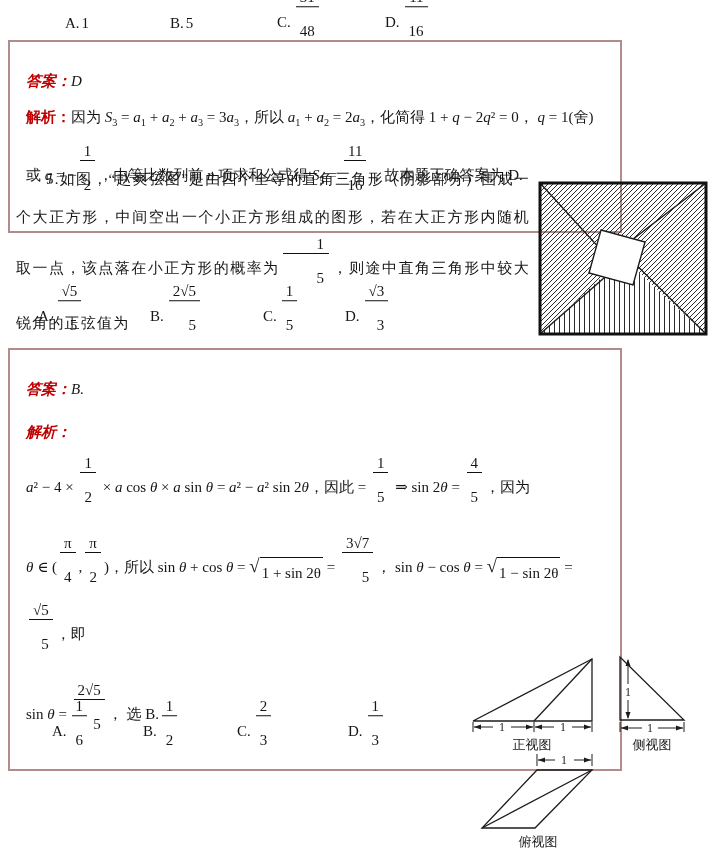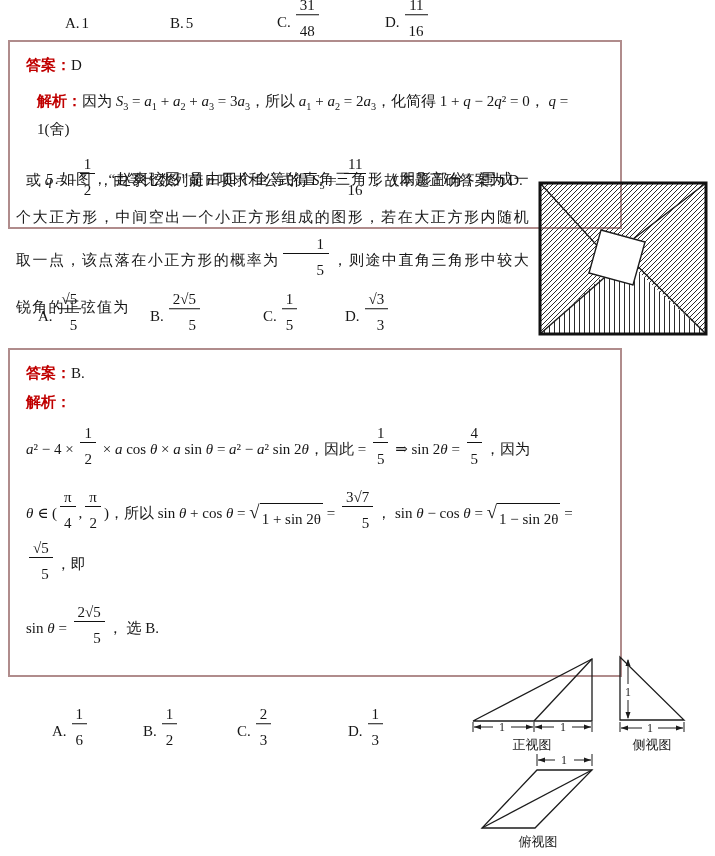--- a/index.html
+++ b/index.html
@@ -1,27 +1,27 @@
 <!DOCTYPE html>
 <html><head>
 <meta charset="utf-8">
 <style>
   html,body{margin:0;padding:0;background:#ffffff;}
   .page{position:relative;width:715px;height:856px;background:#fff;overflow:hidden;
         font-family:"Liberation Serif","DejaVu Serif",serif;color:#161616;font-size:15px;}
   .red{color:#c00000;font-weight:bold;}
   .ansbox{position:absolute;left:8px;width:614px;box-sizing:border-box;
           border:2px solid #b08c8c;background:#fff;padding:8px 16px;}
-  .ansline{margin:4px 0 6px 0;line-height:1.5;}
-  .mline{margin:10px 11px;line-height:1.9;}
+  .ansline{margin:20px 0 6px 0;line-height:1.5;font-style:italic;}
+  .mline{margin:10px 0;line-height:1.9;}
   .mline-tall{margin:12px 0;line-height:2.1;}
   .frac{display:inline-flex;flex-direction:column;vertical-align:middle;text-align:center;
         margin:0 3px;line-height:1.15;font-style:normal;align-items:flex-end;}
   .frac .fn{display:block;border-bottom:1.3px solid #111;padding:0 4px;}
-  .frac .fd{display:block;padding:8px 4px;}
+  .frac .fd{display:block;padding:16px 4px;}
   .tk-it{font-style:italic;}
   sub{font-size:0.68em;line-height:0;}
   .tk-sqrt{white-space:nowrap;display:inline-flex;align-items:flex-start;}
   .tk-rad{font-size:1.25em;line-height:1;}
   .tk-bar{border-top:1.3px solid #111;padding:0 2px;}
   .opt-row{position:absolute;left:0;width:715px;}
   .opt{position:absolute;top:50%;transform:translateY(-50%);
        display:inline-flex;align-items:center;gap:2px;white-space:nowrap;}
   .q5para{position:absolute;left:16px;top:160px;width:514px;line-height:38px;
           text-align:justify;text-indent:30px;letter-spacing:1.2px;}

